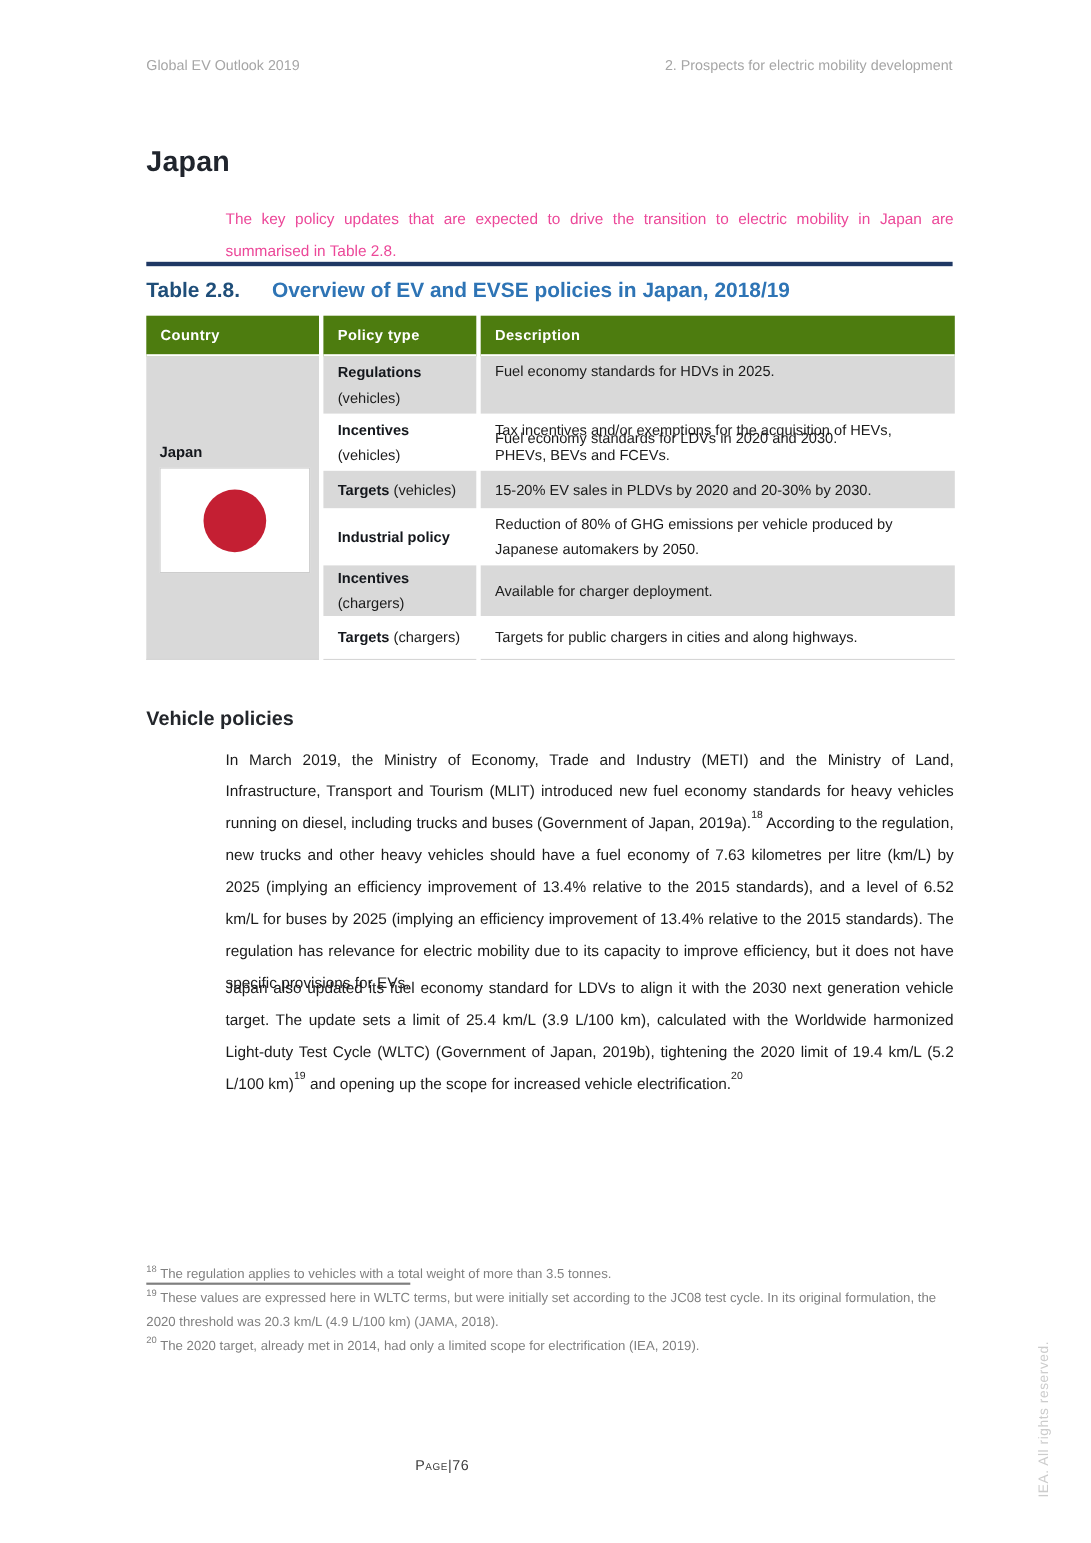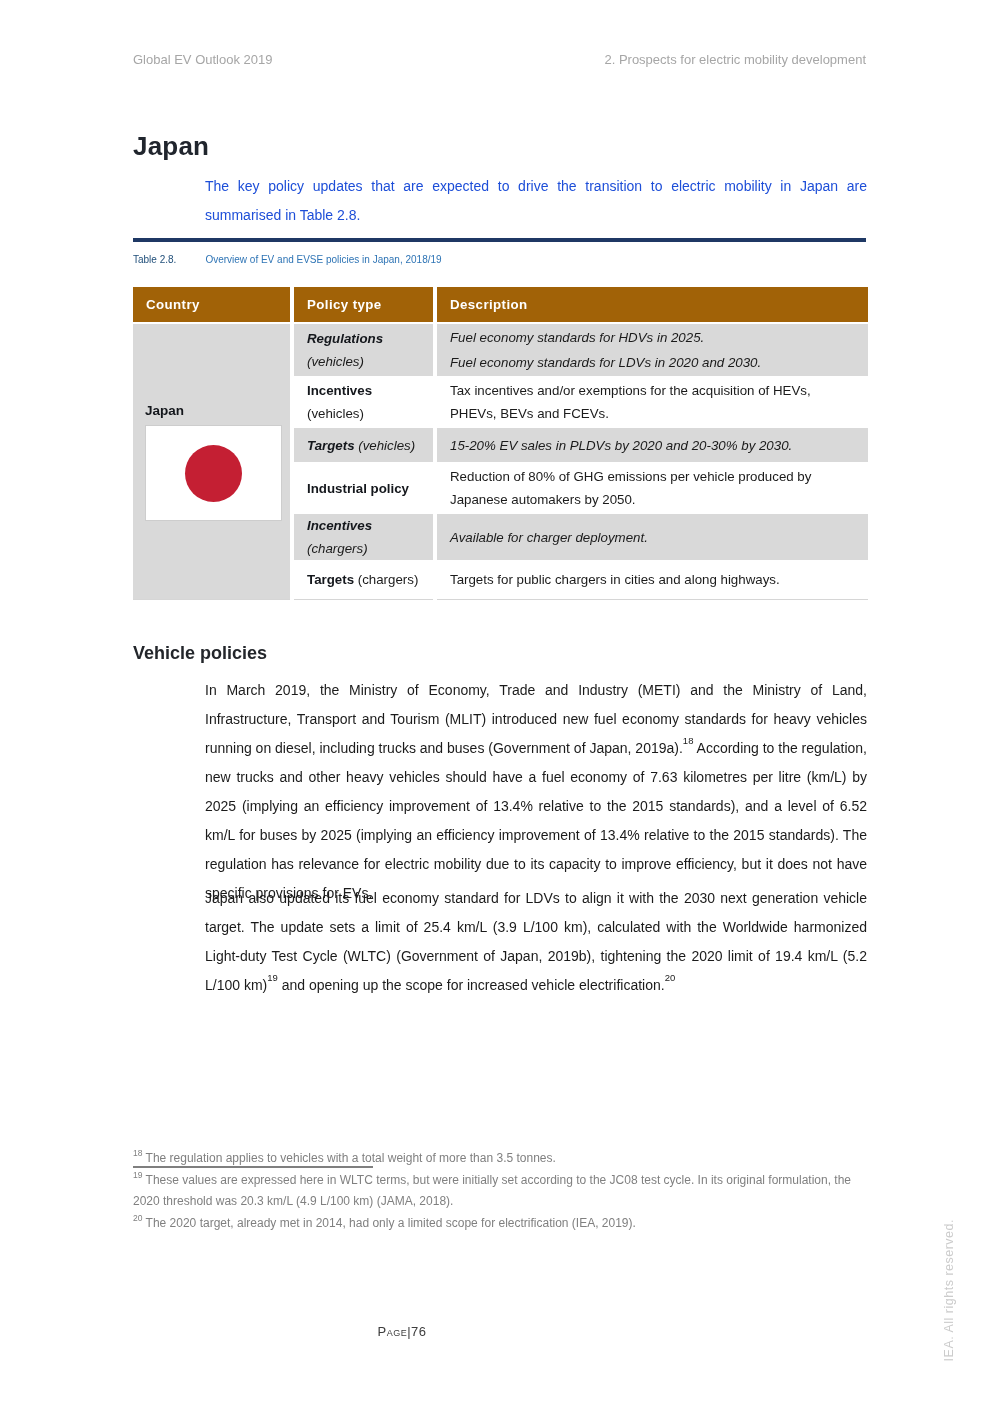--- a/index.html
+++ b/index.html
@@ -34,82 +34,82 @@
     top: 131px;
     font-size: 26px;
     font-weight: bold;
     color: #20252d;
     letter-spacing: 0.2px;
   }
 
   .intro-para {
     position: absolute;
     left: 205px;
-    top: 172px;
+    top: 185px;
     width: 662px;
     font-size: 14px;
     line-height: 29px;
     text-align: justify;
-    color: #1d4ed8;
+    color: #ec4899;
   }
 
   
   .table-top-rule {
     position: absolute;
     left: 133px;
     top: 238px;
     width: 733px;
     height: 4px;
     background: #1F3864;
   }
 
   .table-caption {
     position: absolute;
     left: 133px;
     top: 254px;
-    font-size: 10px;
-    font-weight: normal;
+    font-size: 19px;
+    font-weight: bold;
     text-align: center;
   }
   .table-caption .cap-label { color: #1F4E79; }
   .table-caption .cap-title { color: #2E74B5; margin-left: 29px; }
 
   
   .policy-table {
     position: absolute;
     left: 133px;
     top: 287px;
     width: 735px;
     display: grid;
     grid-template-columns: 157px 139px 1fr;
     grid-template-rows: 37px 52px 52px 34px 52px 46px 40px;
     column-gap: 4px;
     font-size: 13.3px;
   }
   .th {
-    background: #a16207;
+    background: #4d7c0f;
     color: #ffffff;
     font-weight: bold;
     display: flex;
     align-items: center;
     padding-left: 13px;
     letter-spacing: 0.4px;
     border-bottom: 2px solid #ffffff;
   }
   .cell {
     display: flex;
     flex-direction: column;
     justify-content: center;
     padding-left: 13px;
     padding-right: 8px;
     line-height: 23px;
   }
-  .cell.shaded { background: #D9D9D9; font-style: italic; }
+  .cell.shaded { background: #D9D9D9; }
   .cell .bold { font-weight: bold; color: #14171c; }
-  .desc-line { line-height: 25px; }
+  .desc-line { line-height: 25px; margin-top: 36px; }
   .row-last { border-bottom: 1px solid #d6d6d6; }
 
   .country-cell {
     grid-row: 2 / span 6;
     grid-column: 1;
     background: #D9D9D9;
     padding: 79px 0 0 12px;
     border-bottom: 1px solid #d6d6d6;
   }
   .country-name {

